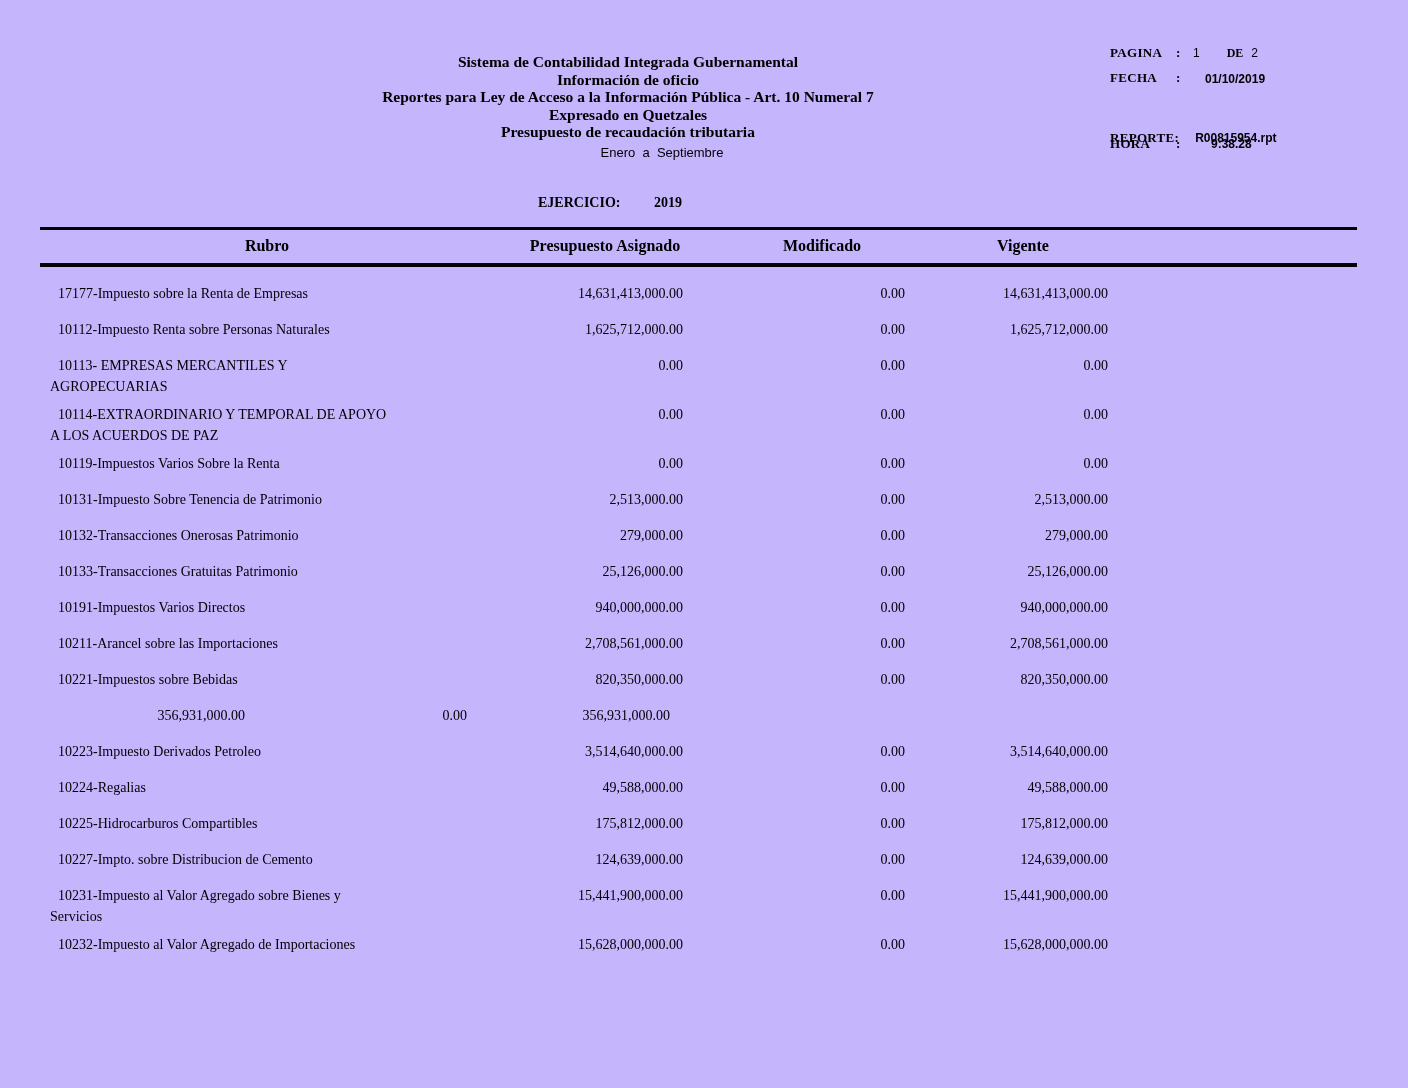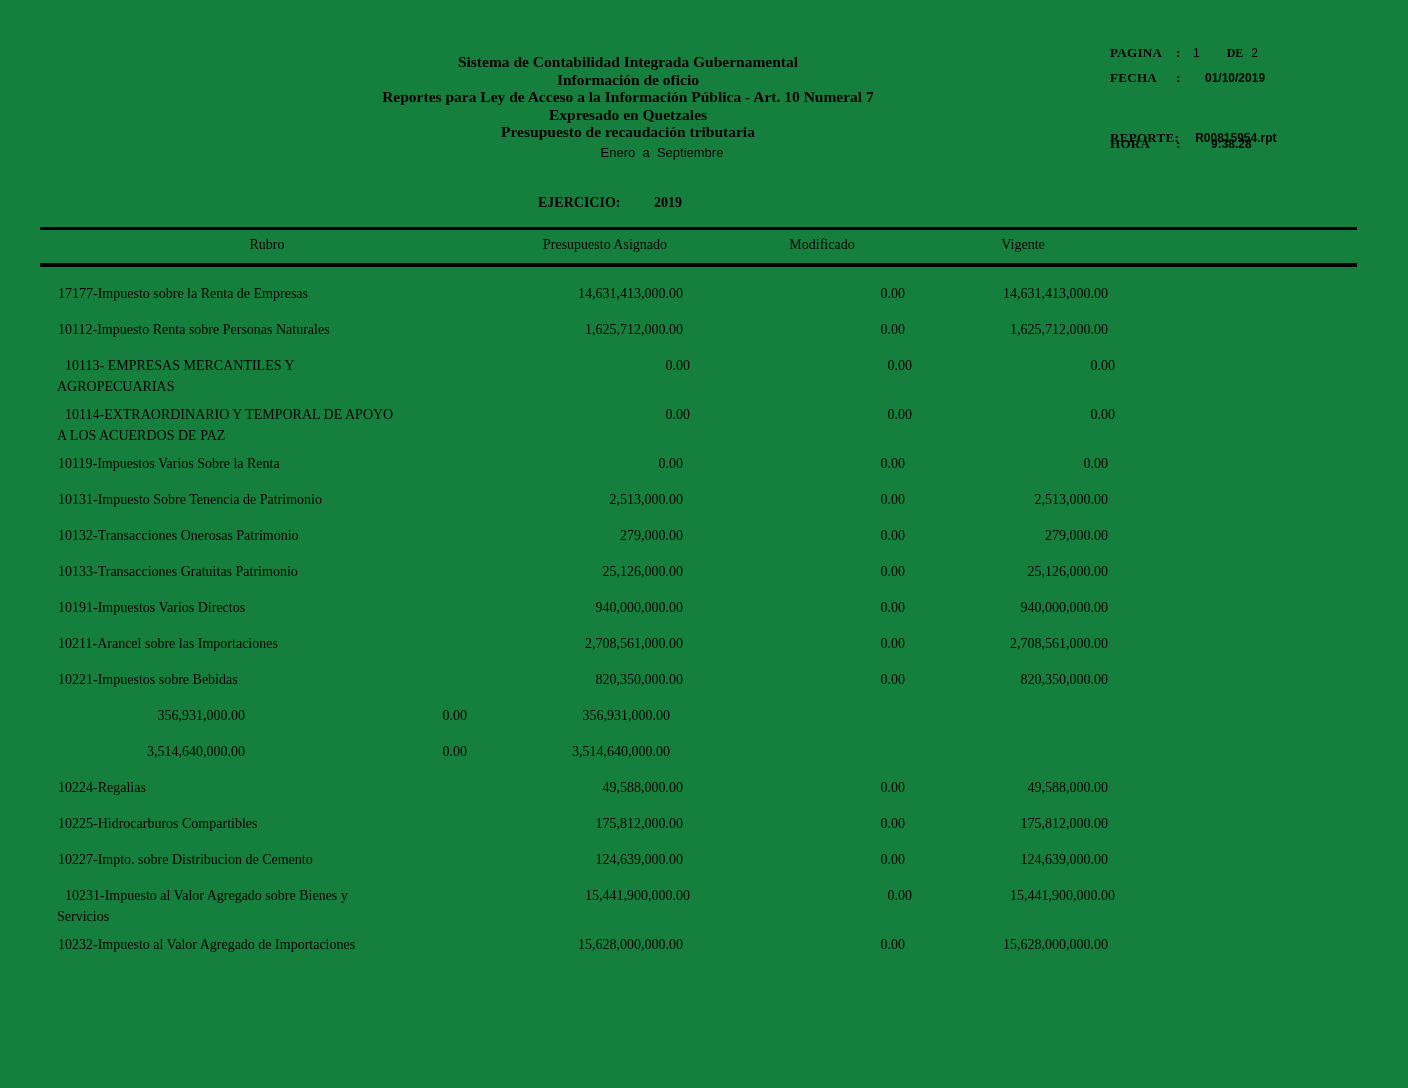--- a/index.html
+++ b/index.html
@@ -1,55 +1,55 @@
 <!DOCTYPE html>
 <html><head>
 <meta charset="utf-8">
 <style>
   html,body { margin:0; padding:0; background:#ffffff; }
   .page {
-    position:relative; width:1408px; height:1088px; background:#15803d;
+    position:relative; width:1408px; height:1088px; background:#c4b5fd;
     color:#000; font-family:"Liberation Serif", serif; overflow:hidden;
   }
   
   .title-block {
     position:absolute; top:53px; left:0; width:1256px;
     text-align:center; font-weight:bold; font-size:15.5px; line-height:17.5px;
   }
   .title-line { white-space:nowrap; }
   .period {
     font-family:"Liberation Sans", sans-serif; font-weight:normal;
     font-size:13px; margin-top:3px; white-space:pre; position:relative; left:34px;
   }
   
   .meta-block { position:absolute; left:1110px; top:45px; width:298px; font-size:13px; }
   .meta-row { position:absolute; left:0; display:flex; align-items:baseline; white-space:nowrap; }
-  .meta-row.r1 { top:0; } .meta-row.r2 { top:25px; } .meta-row.r3 { top:52px;margin-top:39px; } .meta-row.r4 { top:85px; }
+  .meta-row.r1 { top:0; } .meta-row.r2 { top:25px;align-items:flex-end; } .meta-row.r3 { top:52px;margin-top:39px; } .meta-row.r4 { top:85px; }
   .mlabel { font-weight:bold; width:66px; letter-spacing:.3px; }
   .mlabel.wide { width:auto; }
   .mcolon { font-weight:bold; width:6px; }
   .mval { font-family:"Liberation Sans", sans-serif; font-weight:bold; font-size:12px; }
   .mnum { font-family:"Liberation Sans", sans-serif; font-weight:normal; font-size:12px; }
   .v-pag1 { margin-left:11px; } .v-de { margin-left:27px; font-family:"Liberation Serif",serif; font-weight:bold; font-size:12px; }
   .v-pag2 { margin-left:8px; }
   .v-fecha { margin-left:23px; } .v-hora { margin-left:29px; } .v-rpt { margin-left:16px; }
   
   .ejercicio { position:absolute; top:195px; left:538px; font-weight:bold; font-size:14px; }
   .ejercicio .val { margin-left:30px; }
   
   .rule { position:absolute; left:40px; width:1317px; background:#000; }
   .rule-top { top:227px; height:3px; }
   .rule-mid { top:263px; height:4px; }
   
-  .col-header { position:absolute; top:237px; transform:translateX(-50%); font-weight:normal; font-size:14px; white-space:nowrap; }
+  .col-header { position:absolute; top:237px; transform:translateX(-50%); font-weight:bold; font-size:16px; white-space:nowrap; }
   .ch-rubro { left:267px; } .ch-asig { left:605px; } .ch-mod { left:822px; } .ch-vig { left:1023px; }
   
   .tbody { position:absolute; top:283px; left:0; width:1408px; font-size:14px; }
   .trow { display:flex; line-height:21px; margin-bottom:15px; }
-  .trow.two-line { margin-bottom:7px;margin-left:7px; }
+  .trow.two-line { margin-bottom:7px; }
   .cell { flex:0 0 auto; }
   .c-rubro { margin-left:50px; width:388px; white-space:pre-line; text-indent:8px; }
   .c-asig  { width:245px; text-align:right; }
   .c-mod   { width:222px; text-align:right; }
   .c-vig   { width:203px; text-align:right; }
 </style>
 </head>
 <body>
 
 <div class="page">
@@ -168,20 +168,21 @@
         <div class="cell c-asig">820,350,000.00</div>
         <div class="cell c-mod">0.00</div>
         <div class="cell c-vig">820,350,000.00</div>
       </div>
       <div class="trow">
         <div class="cell c-asig">356,931,000.00</div>
         <div class="cell c-mod">0.00</div>
         <div class="cell c-vig">356,931,000.00</div>
       </div>
       <div class="trow">
+        <div class="cell c-rubro">10223-Impuesto Derivados Petroleo</div>
         <div class="cell c-asig">3,514,640,000.00</div>
         <div class="cell c-mod">0.00</div>
         <div class="cell c-vig">3,514,640,000.00</div>
       </div>
       <div class="trow">
         <div class="cell c-rubro">10224-Regalias</div>
         <div class="cell c-asig">49,588,000.00</div>
         <div class="cell c-mod">0.00</div>
         <div class="cell c-vig">49,588,000.00</div>
       </div>

